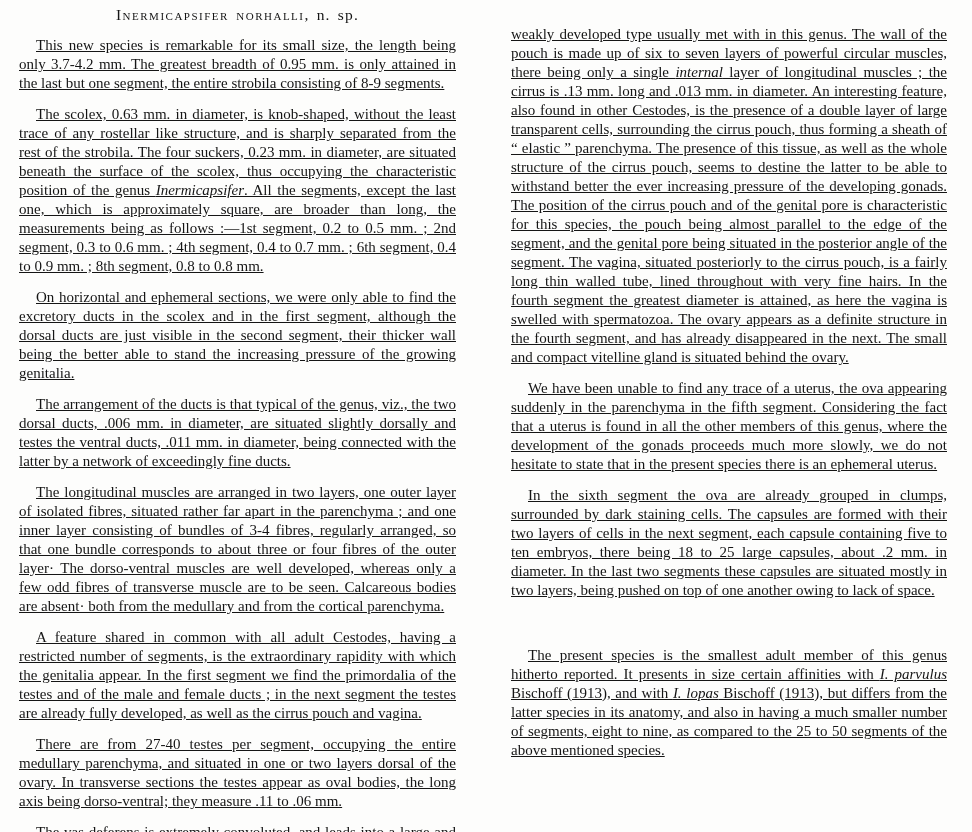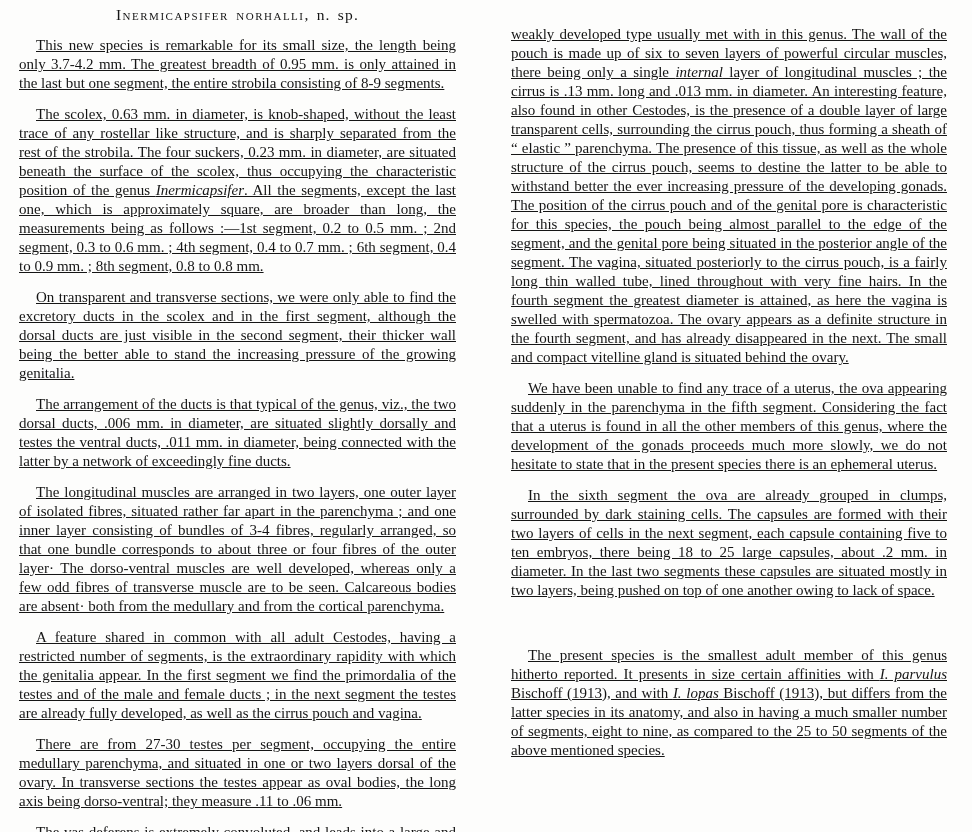--- a/index.html
+++ b/index.html
@@ -55,25 +55,25 @@
   .run-smallcaps { font-variant: small-caps; letter-spacing: 1.5px; }
 </style>
 </head>
 <body>
 
 <div class="page">
   <div class="col col-left">
     <h1 class="title"><span class="run-smallcaps">Inermicapsifer norhalli</span><span>, n. sp.</span></h1>
   <p class="para indent"><span>This new species is remarkable for its small size, the length being only 3.7-4.2 mm. The greatest breadth of 0.95 mm. is only attained in the last but one segment, the entire strobila consisting of 8-9 segments.</span></p>
       <p class="para indent"><span>The scolex, 0.63 mm. in diameter, is knob-shaped, without the least trace of any rostellar like structure, and is sharply separated from the rest of the strobila. The four suckers, 0.23 mm. in diameter, are situated beneath the surface of the scolex, thus occupying the characteristic position of the genus </span><span class="run-italic">Inermicapsifer</span><span>. All the segments, except the last one, which is approximately square, are broader than long, the measurements being as follows :—1st segment, 0.2 to 0.5 mm. ; 2nd segment, 0.3 to 0.6 mm. ; 4th segment, 0.4 to 0.7 mm. ; 6th segment, 0.4 to 0.9 mm. ; 8th segment, 0.8 to 0.8 mm.</span></p>
-      <p class="para indent"><span>On transparent and transverse sections, we were only able to find the excretory ducts in the scolex and in the first segment, although the dorsal ducts are just visible in the second segment, their thicker wall being the better able to stand the increasing pressure of the growing genitalia.</span></p>
+      <p class="para indent"><span>On horizontal and ephemeral sections, we were only able to find the excretory ducts in the scolex and in the first segment, although the dorsal ducts are just visible in the second segment, their thicker wall being the better able to stand the increasing pressure of the growing genitalia.</span></p>
       <p class="para indent"><span>The arrangement of the ducts is that typical of the genus, viz., the two dorsal ducts, .006 mm. in diameter, are situated slightly dorsally and testes the ventral ducts, .011 mm. in diameter, being connected with the latter by a network of exceedingly fine ducts.</span></p>
       <p class="para indent"><span>The longitudinal muscles are arranged in two layers, one outer layer of isolated fibres, situated rather far apart in the parenchyma ; and one inner layer consisting of bundles of 3-4 fibres, regularly arranged, so that one bundle corresponds to about three or four fibres of the outer layer· The dorso-ventral muscles are well developed, whereas only a few odd fibres of transverse muscle are to be seen. Calcareous bodies are absent· both from the medullary and from the cortical parenchyma.</span></p>
       <p class="para indent"><span>A feature shared in common with all adult Cestodes, having a restricted number of segments, is the extraordinary rapidity with which the genitalia appear. In the first segment we find the primordalia of the testes and of the male and female ducts ; in the next segment the testes are already fully developed, as well as the cirrus pouch and vagina.</span></p>
-      <p class="para indent"><span>There are from 27-30 testes per segment, occupying the entire medullary parenchyma, and situated in one or two layers dorsal of the ovary. In transverse sections the testes appear as oval bodies, the long axis being dorso-ventral; they measure .11 to .06 mm.</span></p>
+      <p class="para indent"><span>There are from 27-40 testes per segment, occupying the entire medullary parenchyma, and situated in one or two layers dorsal of the ovary. In transverse sections the testes appear as oval bodies, the long axis being dorso-ventral; they measure .11 to .06 mm.</span></p>
       <p class="para indent"><span>The vas deferens is extremely convoluted, and leads into a large and powerful cirrus pouch, .25 mm. long and .07 mm. in diameter. The structure of this pouch is very interesting, being aberrant from the</span></p>
     </div>
   <div class="col col-right">
       <p class="para"><span>weakly developed type usually met with in this genus. The wall of the pouch is made up of six to seven layers of powerful circular muscles, there being only a single </span><span class="run-italic">internal</span><span> layer of longitudinal muscles ; the cirrus is .13 mm. long and .013 mm. in diameter. An interesting feature, also found in other Cestodes, is the presence of a double layer of large transparent cells, surrounding the cirrus pouch, thus forming a sheath of “ elastic ” parenchyma. The presence of this tissue, as well as the whole structure of the cirrus pouch, seems to destine the latter to be able to withstand better the ever increasing pressure of the developing gonads. The position of the cirrus pouch and of the genital pore is characteristic for this species, the pouch being almost parallel to the edge of the segment, and the genital pore being situated in the posterior angle of the segment. The vagina, situated posteriorly to the cirrus pouch, is a fairly long thin walled tube, lined throughout with very fine hairs. In the fourth segment the greatest diameter is attained, as here the vagina is swelled with spermatozoa. The ovary appears as a definite structure in the fourth segment, and has already disappeared in the next. The small and compact vitelline gland is situated behind the ovary.</span></p>
       <p class="para indent"><span>We have been unable to find any trace of a uterus, the ova appearing suddenly in the parenchyma in the fifth segment. Considering the fact that a uterus is found in all the other members of this genus, where the development of the gonads proceeds much more slowly, we do not hesitate to state that in the present species there is an ephemeral uterus.</span></p>
       <p class="para indent"><span>In the sixth segment the ova are already grouped in clumps, surrounded by dark staining cells. The capsules are formed with their two layers of cells in the next segment, each capsule containing five to ten embryos, there being 18 to 25 large capsules, about .2 mm. in diameter. In the last two segments these capsules are situated mostly in two layers, being pushed on top of one another owing to lack of space.</span></p>
       <p class="para indent gap"><span>The present species is the smallest adult member of this genus hitherto reported. It presents in size certain affinities with </span><span class="run-italic">I. parvulus</span><span> Bischoff (1913), and with </span><span class="run-italic">I. lopas</span><span> Bischoff (1913), but differs from the latter species in its anatomy, and also in having a much smaller number of segments, eight to nine, as compared to the 25 to 50 segments of the above mentioned species.</span></p>
     </div>
 </div>
 

